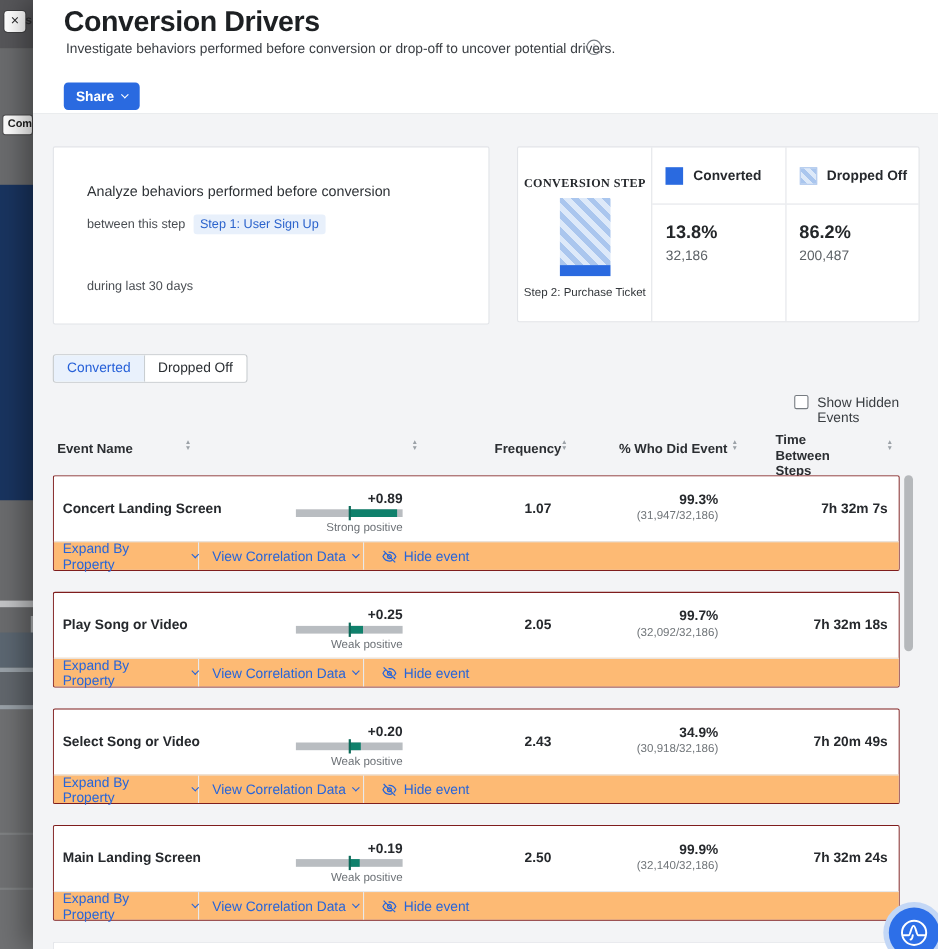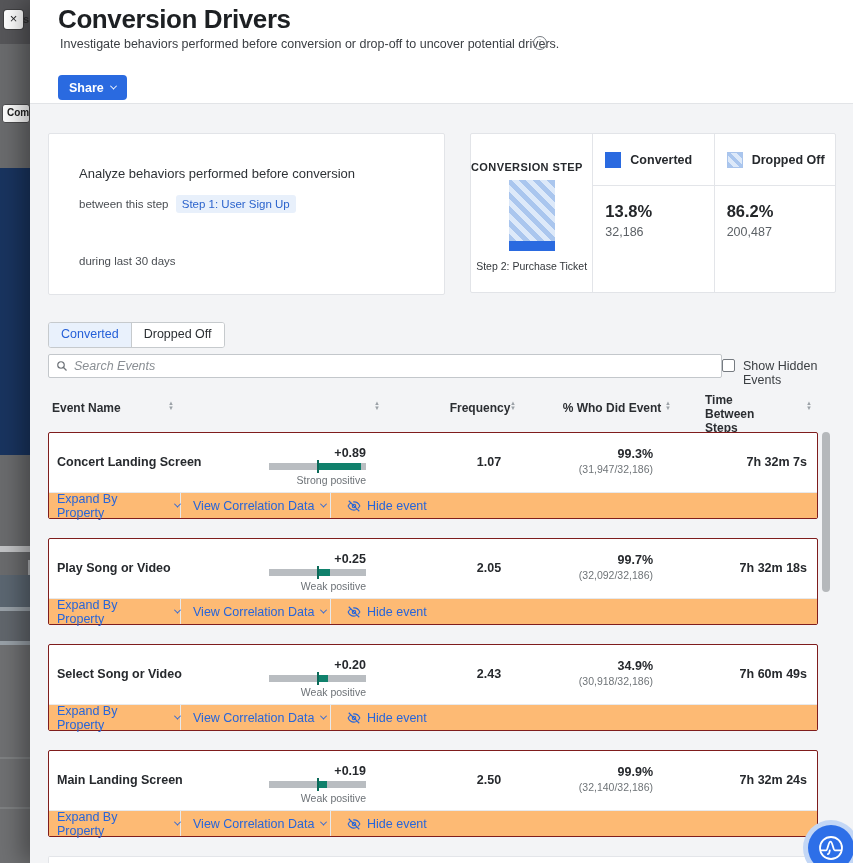--- a/index.html
+++ b/index.html
@@ -56,22 +56,22 @@
   .cs-line { position:absolute; left:30px; font-size:11.5px; color:#4a4e53; white-space:nowrap; }
   .cs-l1 { top:32px; font-size:13px; color:#2e3236; }
   .cs-l2 { top:61px; } .cs-l3 { top:91px; } .cs-l4 { top:121px; }
   .pill { display:inline-block; background:#e8f0fb; color:#2b63cc; font-size:11.5px;
     padding:3px 6px; border-radius:3px; margin-left:4px; cursor:pointer; }
 
   
   .card-step { left:440px; top:29px; width:366px; height:160px; display:flex; }
   .step-col { width:122px; position:relative; }
   .step-col + .step-col { border-left:1px solid #e3e5e9; }
-  .cstep-title { position:absolute; left:0; top:27px; width:100%; 
-    font-size:11px; font-weight:bold; letter-spacing:.4px; color:#26292d; }
+  .cstep-title { position:absolute; left:0; top:27px; width:100%; text-align:center;
+    font-size:11px; font-weight:bold; letter-spacing:.4px; color:#26292d;font-family:Liberation Serif, serif; }
   .cstep-bar { position:absolute; left:38px; top:46px; width:46px; height:71px; }
   .cstep-bar .striped { position:absolute; left:0; top:0; width:46px; height:61px;
     background:repeating-linear-gradient(45deg,#aac6ee 0 5px,#dde9f9 5px 10px); }
   .cstep-bar .solid { position:absolute; left:0; top:61px; width:46px; height:10px; background:#2a6ae0; }
   .cstep-lbl { position:absolute; left:0; top:126px; width:100%; text-align:center;
     font-size:10.5px; color:#33373b; }
   .legend { position:absolute; left:0; top:0; width:100%; height:52px;
     border-bottom:1px solid #e3e5e9; display:flex; align-items:center; padding-left:12px; gap:9px; }
   .swatch { width:16px; height:16px; flex:0 0 auto; }
   .swatch.conv { background:#2a6ae0; }
@@ -224,27 +224,20 @@
           <div class="step-cnt">200,487</div>
         </div>
       </div>
     </div>
 
     <div class="tabs">
       <div class="tab active">Converted</div>
       <div class="tab">Dropped Off</div>
     </div>
 
-    <div class="search-box">
-      <svg width="12" height="12" viewBox="0 0 24 24" fill="none" stroke="#6f747a" stroke-width="2.4">
-        <circle cx="10" cy="10" r="6.5"></circle>
-          <line x1="15" y1="15" x2="21" y2="21"></line>
-      </svg>
-      <input type="text" placeholder="Search Events" style="">
-    </div>
     <span class="checkbox"></span>
     <span class="cb-label">Show Hidden Events</span>
 
     <div class="thead">
       <div class="th th-event">Event Name</div>
       <div class="th th-corr">Correlation Score</div>
       <div class="th th-freq">Frequency</div>
       <div class="th th-who">% Who Did Event</div>
       <div class="th th-time">Time Between Steps</div>
       <span class="sort s1"></span>
@@ -340,21 +333,21 @@
           <div class="corr-fill" style="width: 10px;"></div>
           <div class="corr-tick"></div>
         </div>
         <div class="corr-strength">Weak positive</div>
       </div>
       <div class="freq">2.43</div>
       <div class="pct-wrap">
         <div class="pct">34.9%</div>
         <div class="fraction">(30,918/32,186)</div>
       </div>
-      <div class="time">7h 60m 49s</div>
+      <div class="time">7h 20m 49s</div>
     </div>
     <div class="row-actions">
       <div class="act-cell act-1">
         <span>Expand By Property</span>
         <span class="chev"></span>
       </div>
       <div class="act-cell act-2">
         <span>View Correlation Data</span>
         <span class="chev"></span>
       </div>

